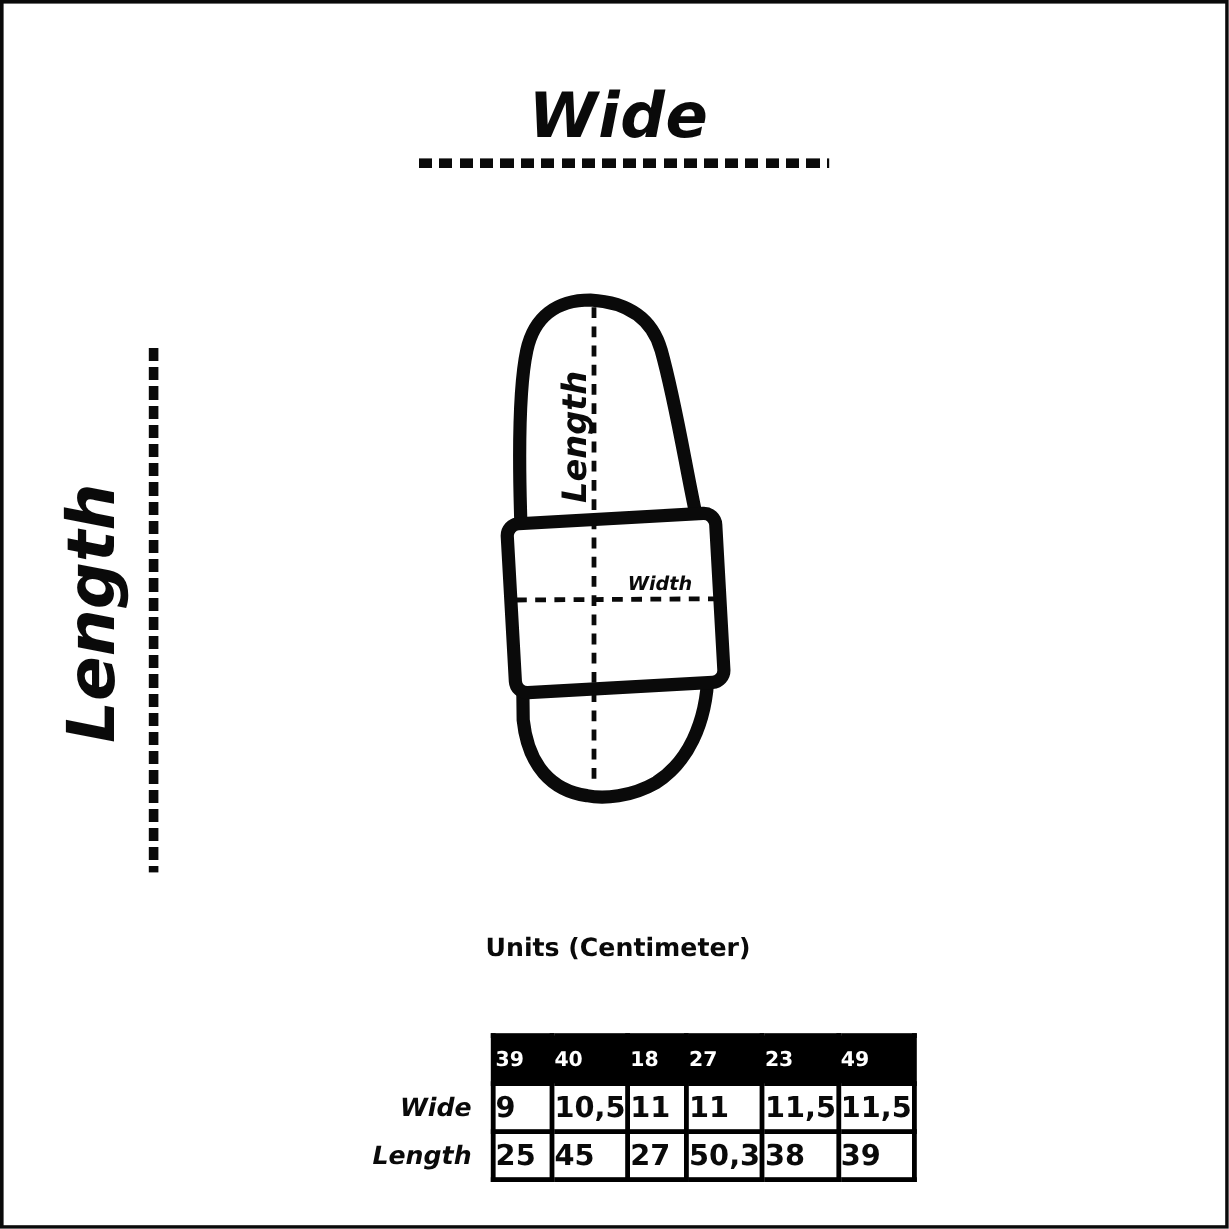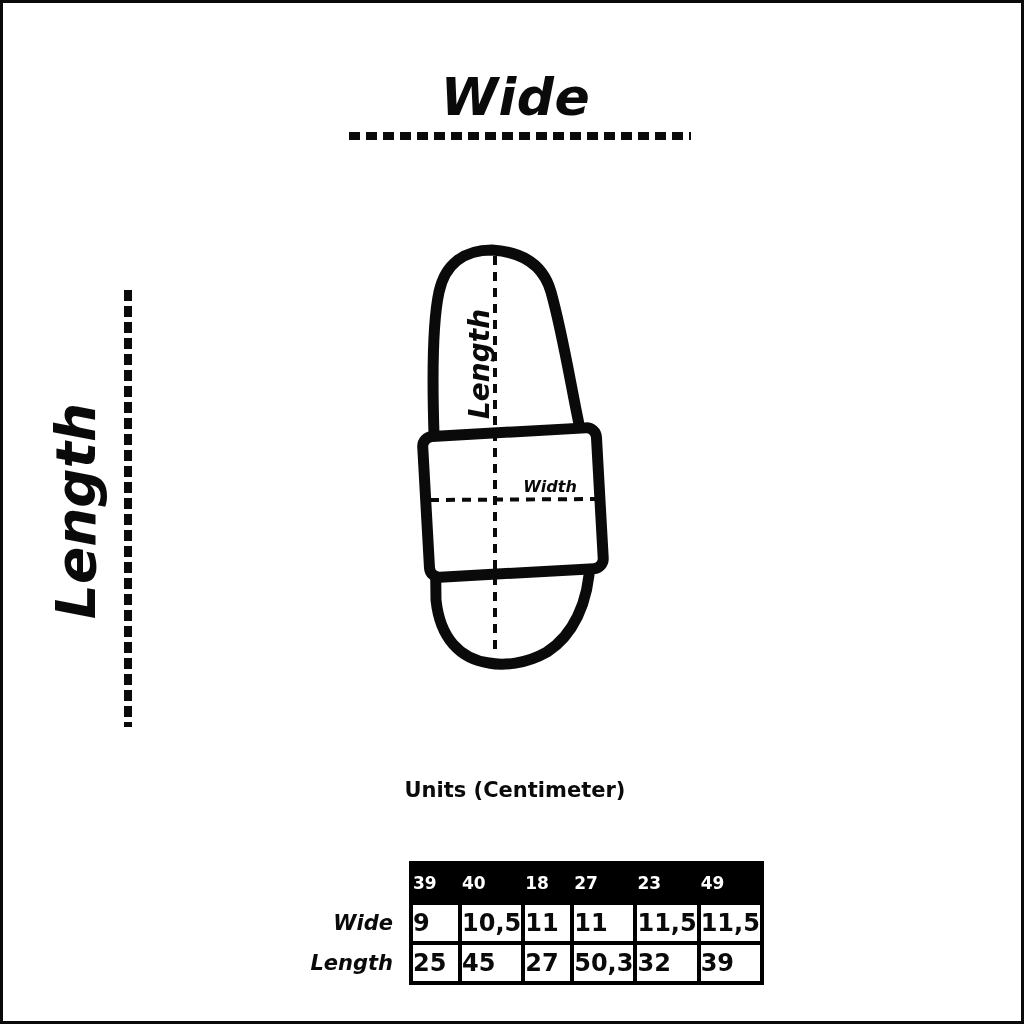--- a/index.html
+++ b/index.html
@@ -133,20 +133,20 @@
         <td class="val">11</td>
         <td class="val">11,5</td>
         <td class="val">11,5</td>
       </tr>
       <tr>
         <td class="lbl-cell">Length</td>
         <td class="val">25</td>
         <td class="val">45</td>
         <td class="val">27</td>
         <td class="val">50,3</td>
-        <td class="val">32</td>
+        <td class="val">38</td>
         <td class="val">39</td>
       </tr>
     </tbody>
       </table>
   </div>
 
 </div>
 
 </body></html>

